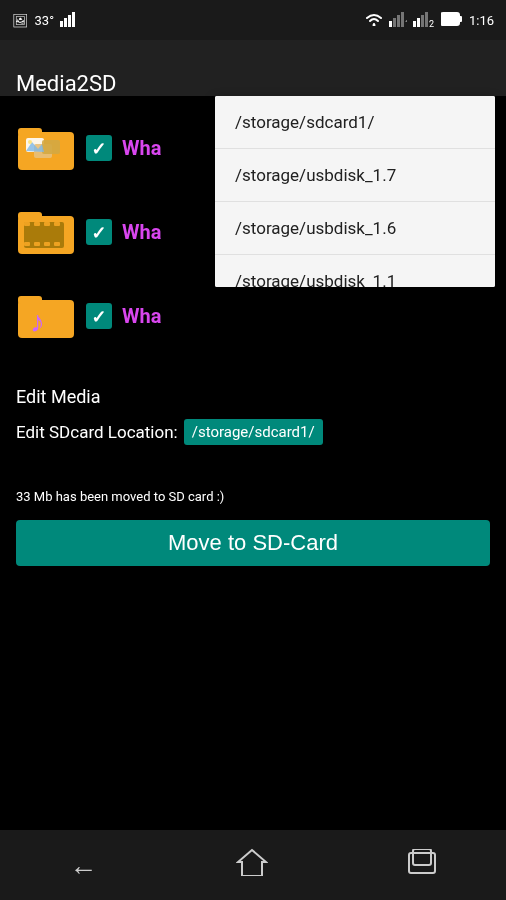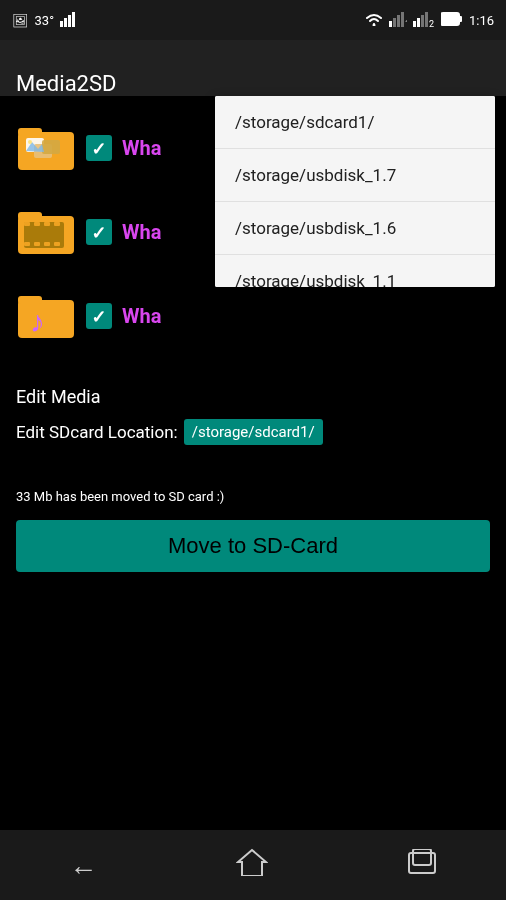--- a/index.html
+++ b/index.html
@@ -115,25 +115,25 @@
     }
 
     .status-message {
       color: #fff;
       font-size: 13px;
       padding: 40px 0 16px 0;
     }
 
     .move-button {
       width: 100%;
-      height: 52px;
+      height: 46px;
       background: #00897b;
       border: none;
       border-radius: 4px;
-      color: #000000;
+      color: #ffffff;
       font-size: 22px;
       font-weight: 400;
       cursor: pointer;
       display: flex;
       align-items: center;
       justify-content: center;
     }
 
     
     .nav-bar {

